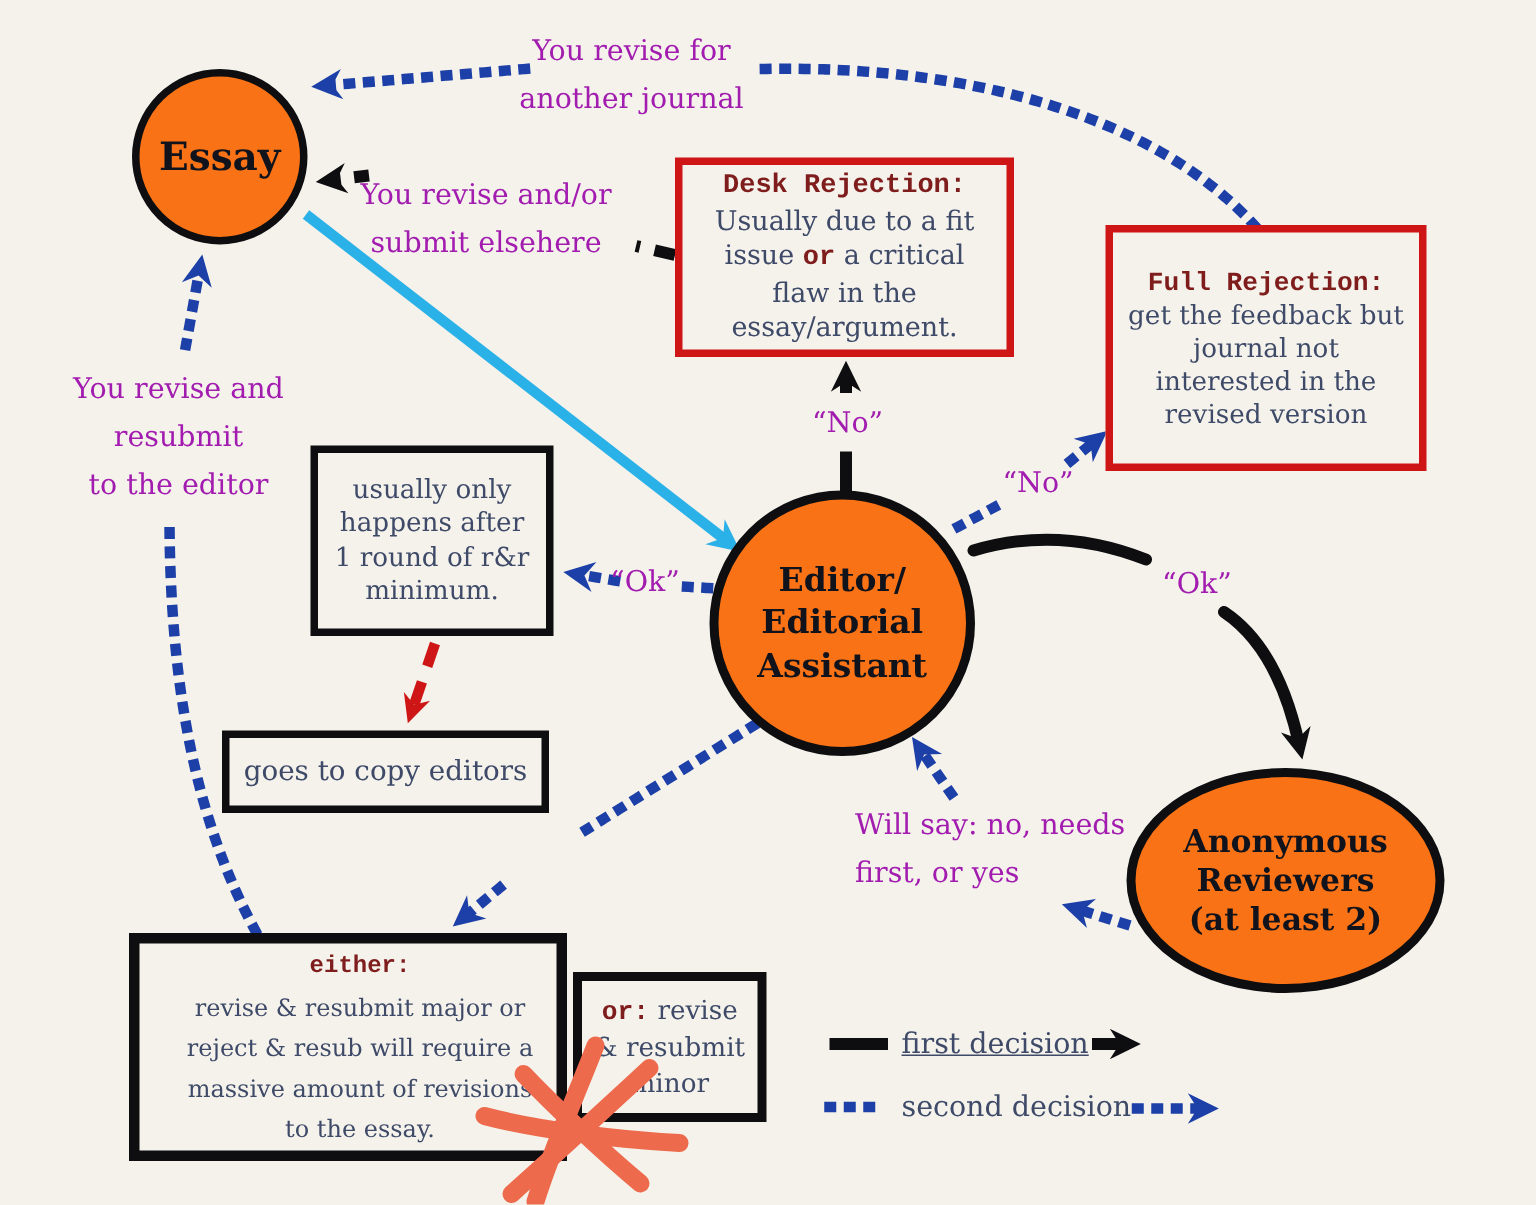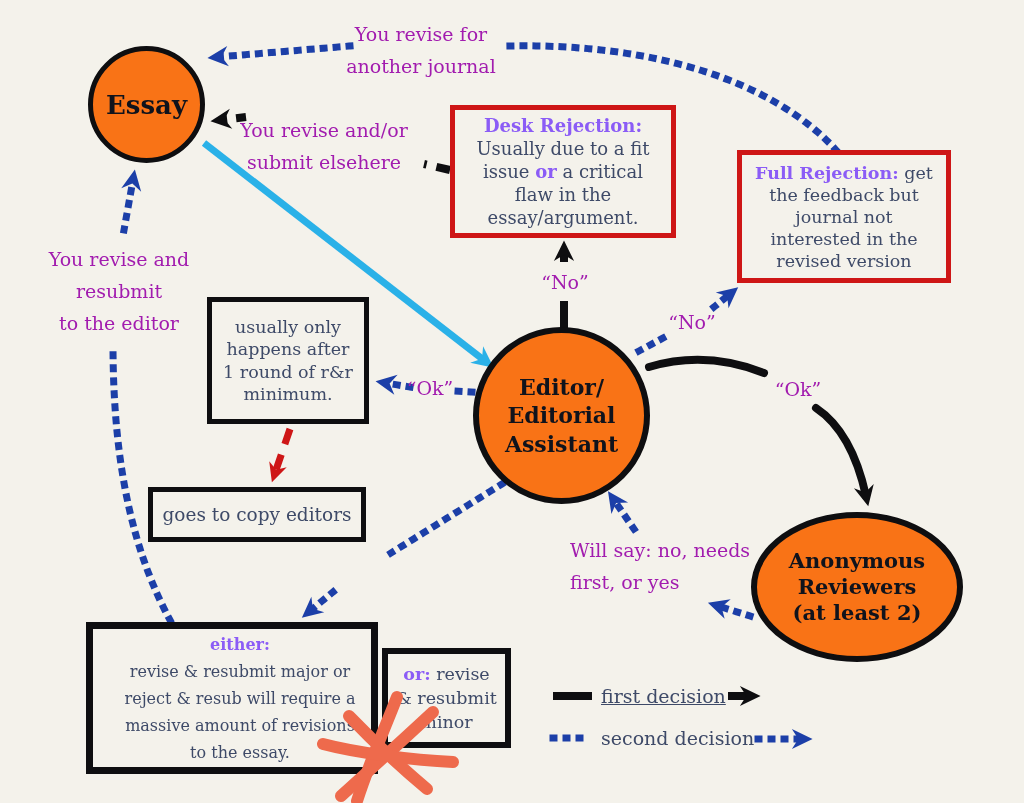--- a/index.html
+++ b/index.html
@@ -22,25 +22,25 @@
   #essay-node{left:88px;top:46px;width:117px;height:117px;border-width:5px;font-size:26px;}
   #editor-node{left:473px;top:327px;width:177px;height:177px;font-size:22px;line-height:1.3;}
   #reviewers-node{left:751px;top:512px;width:212px;height:150px;font-size:21px;line-height:1.25;}
 
   .rect{
     position:absolute;z-index:2;box-sizing:border-box;background:#f4f2eb;
     display:flex;align-items:center;justify-content:center;
     text-align:center;color:#3e4a68;
   }
   .rect .inner{width:100%;padding:4px 8px;}
-  .bt{font-weight:bold;color:#8b5cf6;}
+  .bt{font-weight:bold;color:#7f1d1d;font-family:Liberation Mono, monospace;}
   .block-title{display:block;}
 
   #desk-rejection-box{left:450px;top:105px;width:226px;height:133px;border:5px solid #ce1616;font-size:18px;line-height:23px;}
-  #full-rejection-box{left:737px;top:150px;width:214px;height:133px;border:5px solid #ce1616;font-size:17.5px;line-height:22px;}
+  #full-rejection-box{left:737px;top:150px;width:214px;height:164px;border:5px solid #ce1616;font-size:17.5px;line-height:22px;}
   #rr-note-box{left:207px;top:297px;width:162px;height:127px;border:5px solid #0e0e10;font-size:17.5px;line-height:22.5px;}
   #copy-editors-box{left:148px;top:487px;width:218px;height:55px;border:5px solid #0e0e10;font-size:18.5px;}
   #either-box{left:86px;top:622px;width:292px;height:152px;border:7px solid #0e0e10;font-size:16px;line-height:27px;z-index:4;padding-left:16px;}
   #or-minor-box{left:382px;top:648px;width:129px;height:100px;border:6px solid #0e0e10;font-size:17.5px;line-height:24px;z-index:3;}
 
   .note{
     position:absolute;z-index:3;color:#a21caf;font-size:19px;line-height:32px;
     text-align:center;white-space:pre-line;
   }
   #note-revise-another{left:326px;top:18px;width:190px;}

